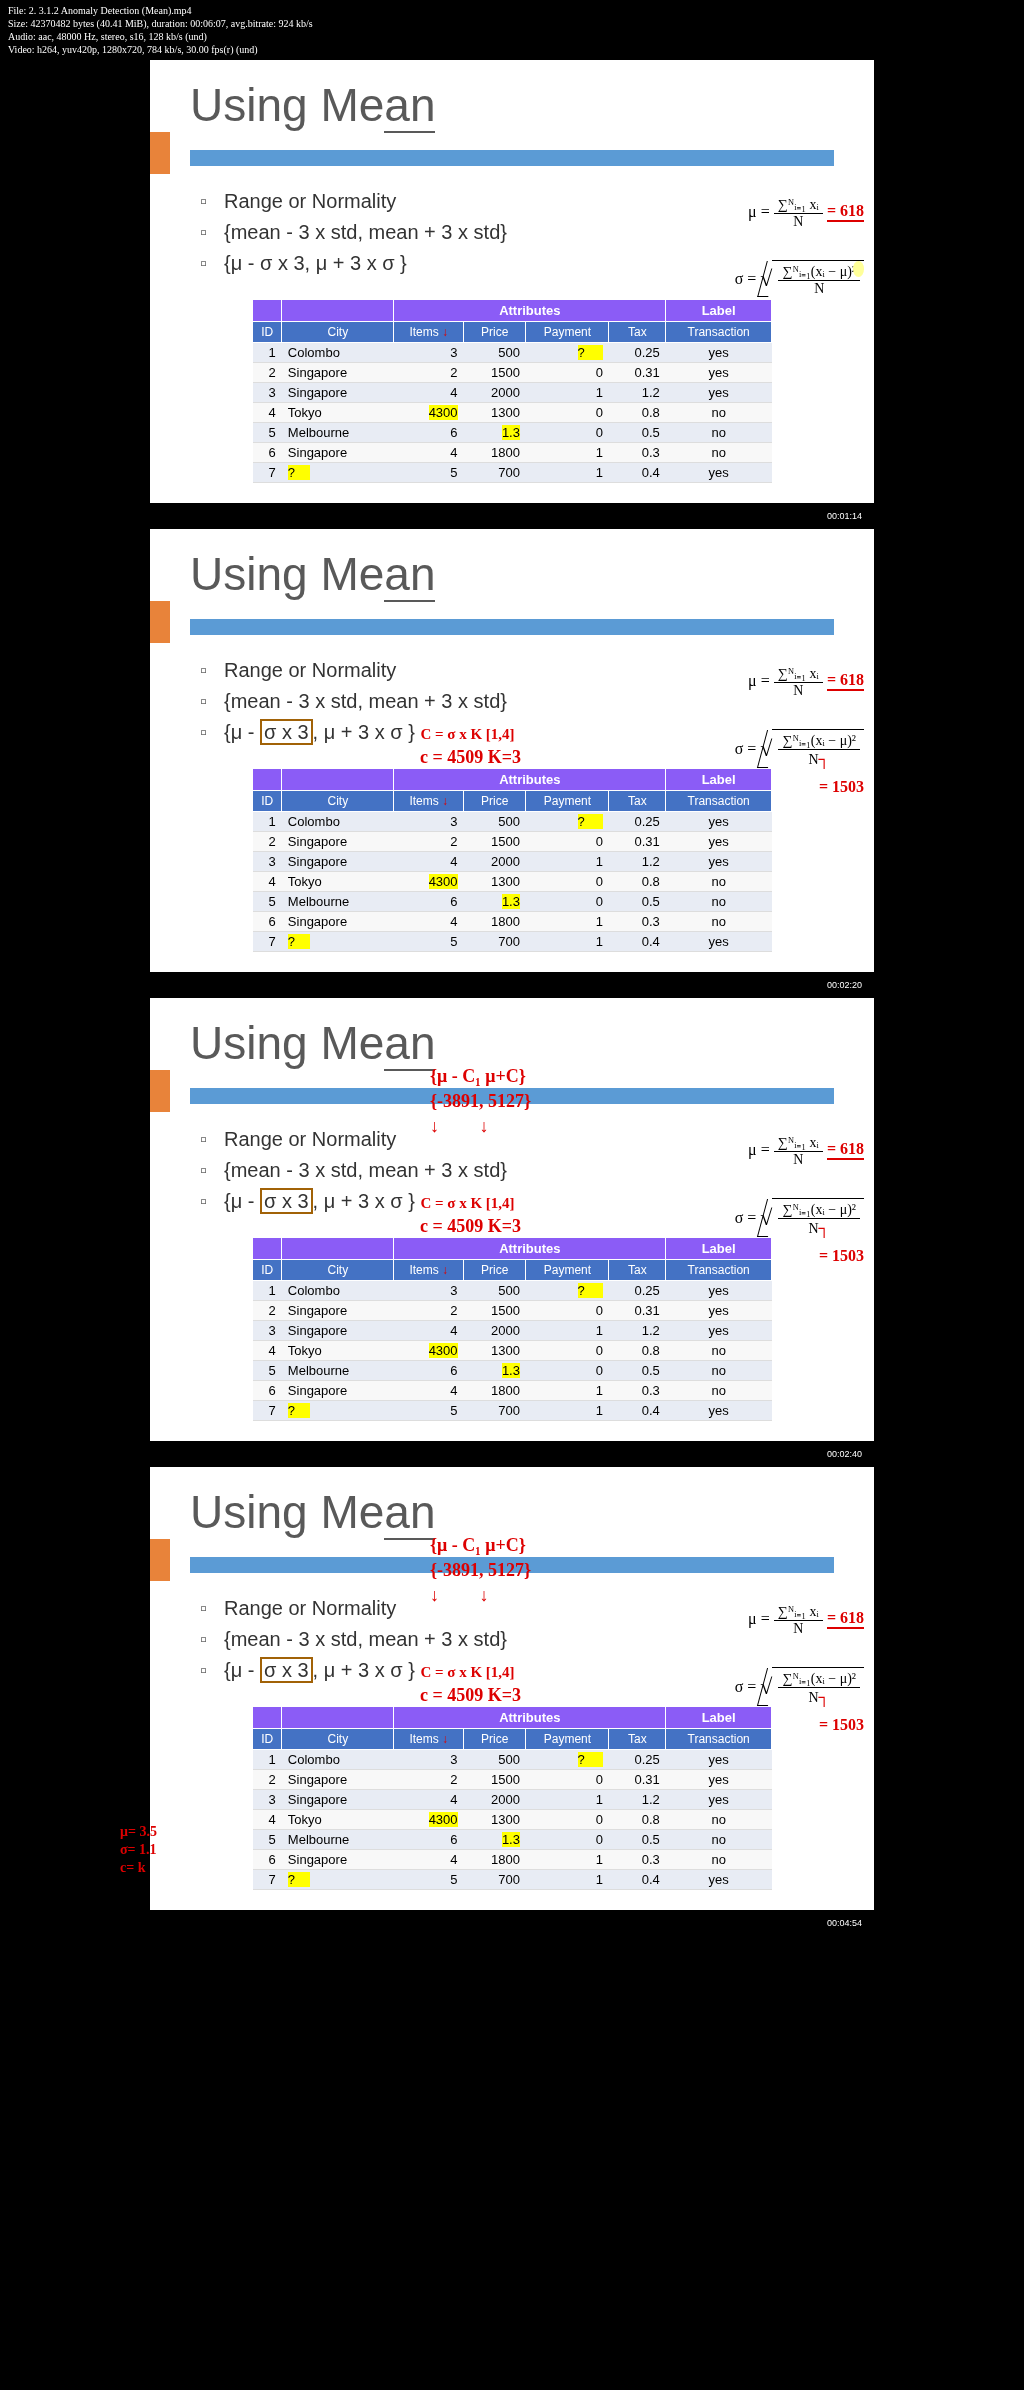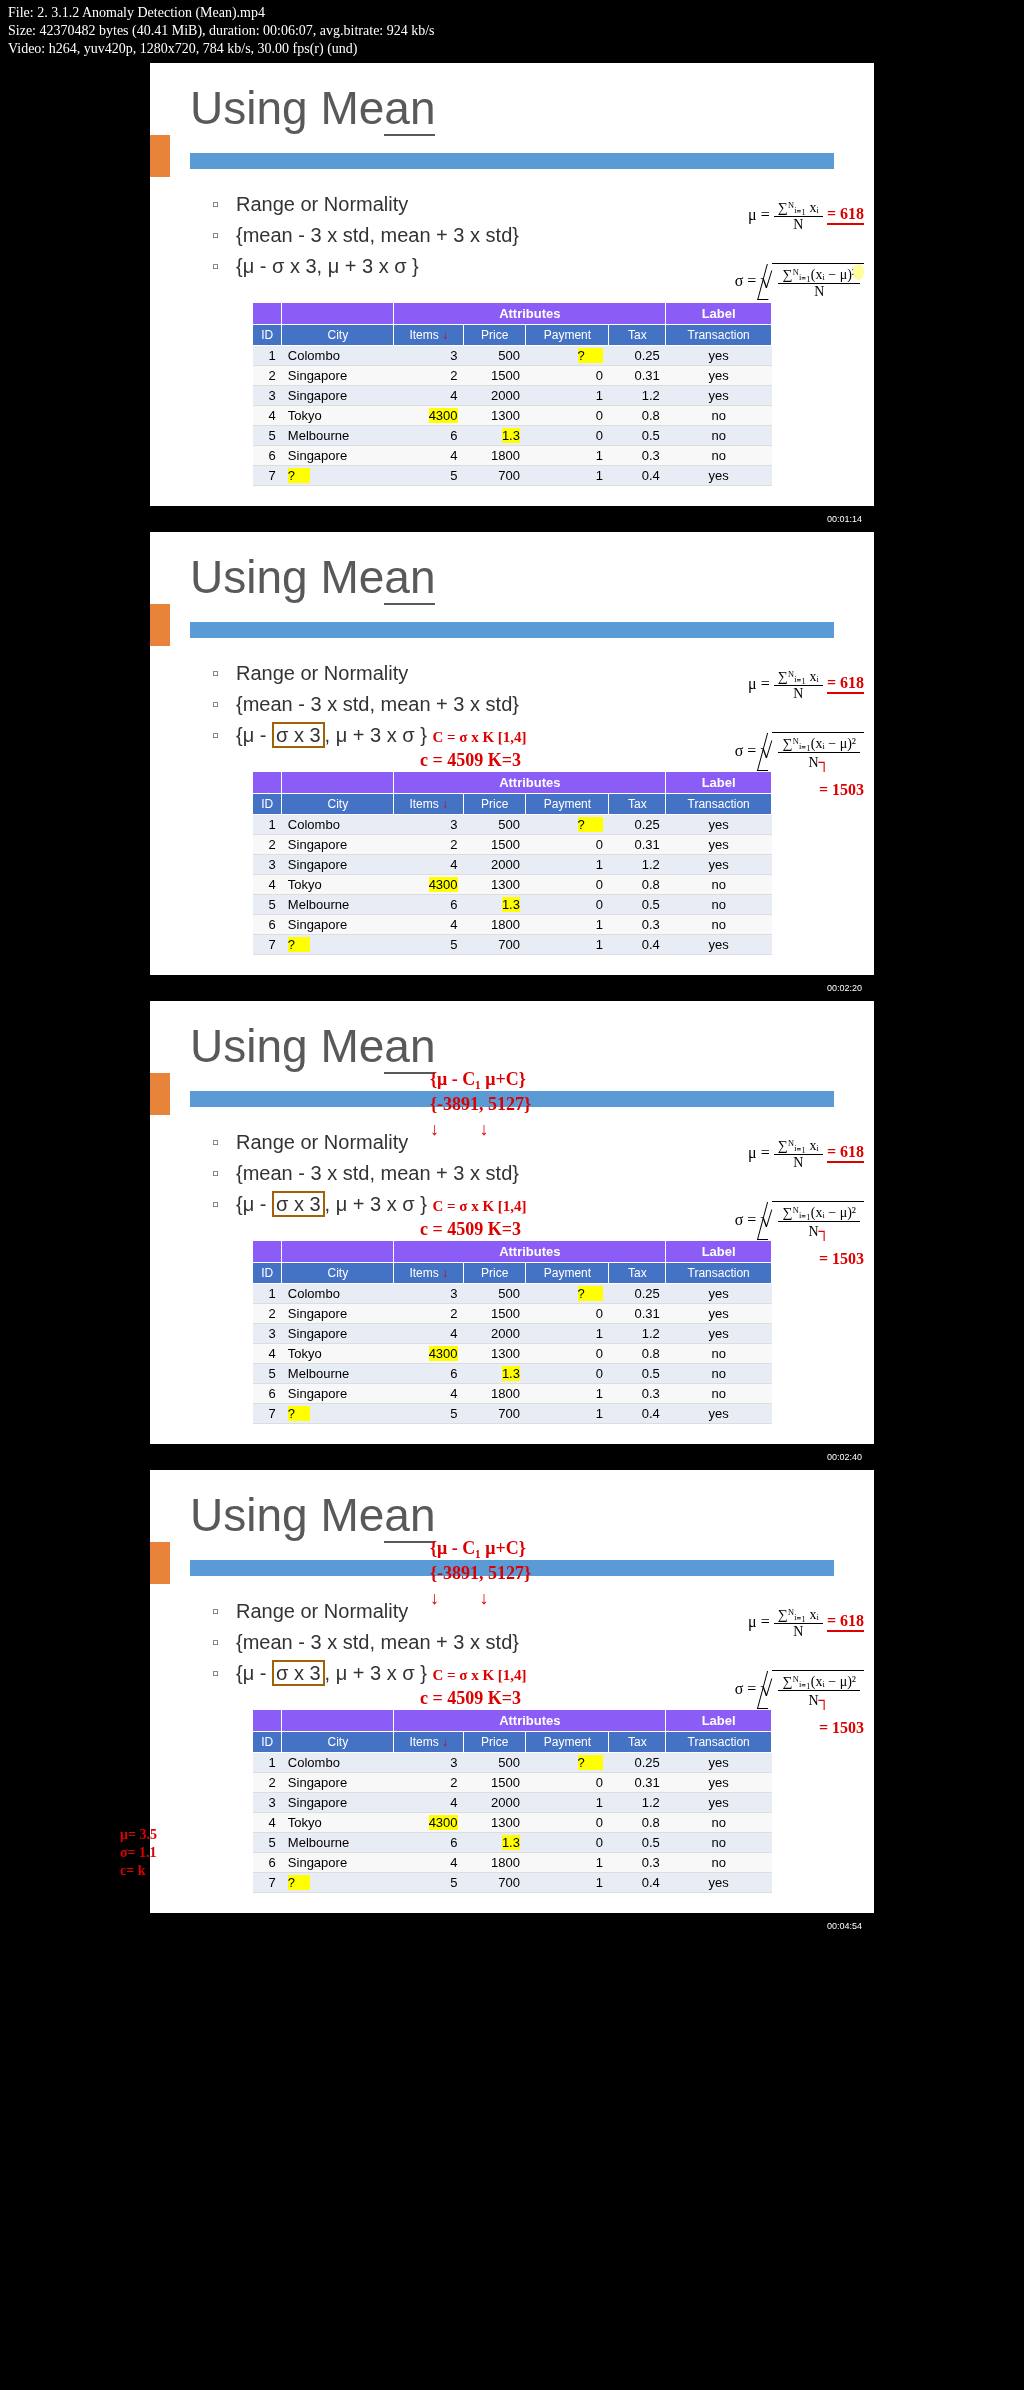--- a/index.html
+++ b/index.html
@@ -1,25 +1,25 @@
 <!DOCTYPE html>
 <html><head>
 <meta charset="utf-8">
 <style>
 body{margin:0;background:#000;font-family:sans-serif;font-size:13px}
-.meta{color:#fff;padding:4px 8px;font-family:'Comic Sans MS',cursive;font-size:14px;line-height:1.3}
+.meta{color:#fff;padding:4px 8px;font-family:'Comic Sans MS',cursive;font-size:10px;line-height:1.3}
 .container{width:724px;margin:0 auto}
 .slide{background:#fff;margin-bottom:8px;position:relative;padding:0 0 20px}
 .title-row{display:flex;align-items:center;padding:18px 0 18px 40px}
 .orange-block{width:20px;height:42px;background:#e8833a;position:absolute;left:0;top:72px}
 .title{font-family:'Gill Sans','Century Gothic',sans-serif;font-size:46px;color:#595959;font-weight:300}
 .title u{text-decoration:none;border-bottom:2px solid #595959}
 .blue-bar{height:16px;background:#5b9bd5;margin:0 40px 20px}
 .body{padding:0 50px;position:relative}
-.bullets{list-style:none;padding:0;margin:12px;font-family:'Gill Sans',sans-serif;font-size:20px;color:#333}
+.bullets{list-style:none;padding:0;margin:0;font-family:'Gill Sans',sans-serif;font-size:20px;color:#333}
 .bullets li{padding:4px 0 4px 24px;position:relative}
 .bullets li:before{content:"▫";position:absolute;left:0;color:#666}
 .formulas{position:absolute;right:10px;top:0;font-family:'Times New Roman',serif;font-size:16px;text-align:center}
 .formula-row{margin:8px 0;display:flex;align-items:center;justify-content:flex-end}
 .frac{display:inline-block;vertical-align:middle;text-align:center;margin:0 4px}
 .frac .top{border-bottom:1px solid #000;padding:0 4px;font-size:14px}
 .frac .bot{padding:0 4px;font-size:14px}
 .sqrt{border-top:1px solid #000;display:inline-block;padding-left:2px;position:relative}
 .sqrt:before{content:"";position:absolute;left:-10px;top:0;bottom:0;width:10px;border-left:1px solid #000;border-bottom:1px solid #000;transform:skewX(-15deg)}
 .redtext{color:#d00;font-family:cursive;font-size:16px;font-weight:bold}
@@ -36,20 +36,21 @@
 .box-red{border:2px solid #a16207;padding:0 2px}
 .circle-hl{background:#ffff99;border-radius:50%;padding:0 4px}
 .scribble{position:absolute;font-family:cursive;color:#d00;font-size:18px;font-weight:bold}
 </style>
 </head>
 <body>
 
 <div class="meta">
  <div>File: 2. 3.1.2 Anomaly Detection (Mean).mp4</div>
  <div>Size: 42370482 bytes (40.41 MiB), duration: 00:06:07, avg.bitrate: 924 kb/s</div>
+ <div>Audio: aac, 48000 Hz, stereo, s16, 128 kb/s (und)</div>
  <div>Video: h264, yuv420p, 1280x720, 784 kb/s, 30.00 fps(r) (und)</div>
 </div>
 
 <div class="container" id="slides">
     <div class="slide">
       <div class="title-row">
         <span class="title">Using Me<u>an</u></span>
       </div>
       <div class="orange-block"></div>
       <div class="blue-bar"></div>

